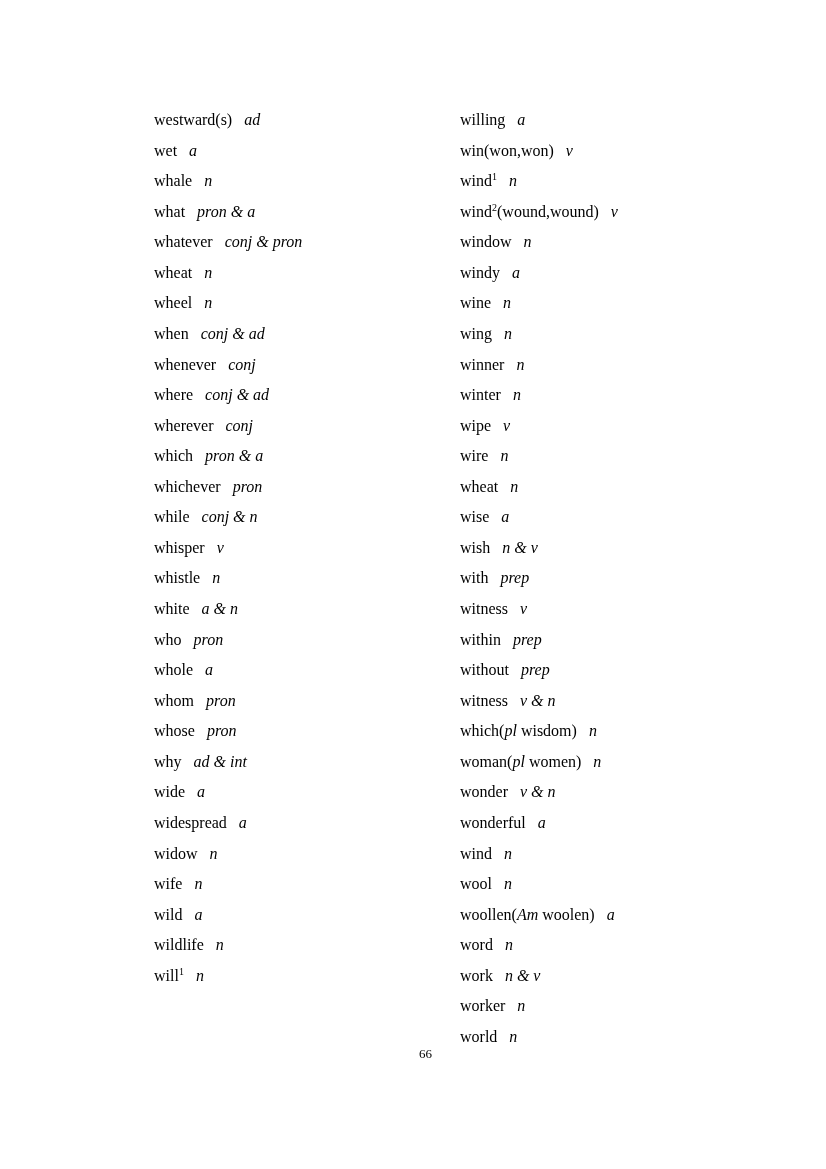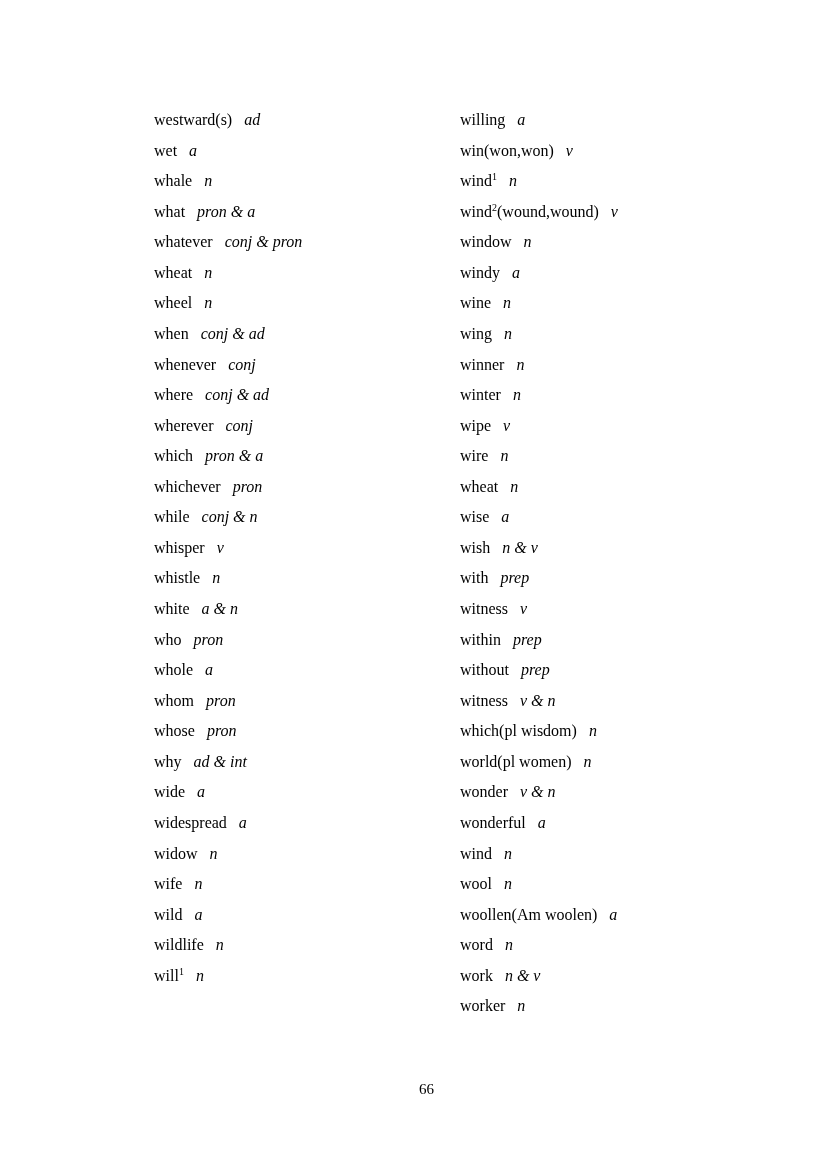--- a/index.html
+++ b/index.html
@@ -26,31 +26,31 @@
   .entry {
     height: 30.57px;
     line-height: 30.57px;
     white-space: nowrap;
   }
   .word { font-style: normal; }
   .pos {
     font-style: italic;
     margin-left: 12px;
   }
-  .it { }
+  .it { font-style: italic; }
   .sup {
     font-size: 10px;
     vertical-align: 6px;
     line-height: 0;
   }
   .page-number {
     position: absolute;
     left: 419px;
-    top: 1080px;
-    font-size: 15px;
+    top: 1045px;
+    font-size: 13px;
     line-height: 18px;
   }
 </style>
 </head>
 <body>
 
 <div class="page">
   <div class="col col-left" id="col-left">
       <div class="entry"><span class="word"><span>westward(s)</span></span><span class="pos">ad</span></div>
       <div class="entry"><span class="word"><span>wet</span></span><span class="pos">a</span></div>
@@ -97,24 +97,25 @@
       <div class="entry"><span class="word"><span>wire</span></span><span class="pos">n</span></div>
       <div class="entry"><span class="word"><span>wheat</span></span><span class="pos">n</span></div>
       <div class="entry"><span class="word"><span>wise</span></span><span class="pos">a</span></div>
       <div class="entry"><span class="word"><span>wish</span></span><span class="pos">n &amp; v</span></div>
       <div class="entry"><span class="word"><span>with</span></span><span class="pos">prep</span></div>
       <div class="entry"><span class="word"><span>witness</span></span><span class="pos">v</span></div>
       <div class="entry"><span class="word"><span>within</span></span><span class="pos">prep</span></div>
       <div class="entry"><span class="word"><span>without</span></span><span class="pos">prep</span></div>
       <div class="entry"><span class="word"><span>witness</span></span><span class="pos">v &amp; n</span></div>
       <div class="entry"><span class="word"><span>which(</span><span class="it">pl</span><span> wisdom)</span></span><span class="pos">n</span></div>
-      <div class="entry"><span class="word"><span>world(</span><span class="it">pl</span><span> women)</span></span><span class="pos">n</span></div>
+      <div class="entry"><span class="word"><span>woman(</span><span class="it">pl</span><span> women)</span></span><span class="pos">n</span></div>
       <div class="entry"><span class="word"><span>wonder</span></span><span class="pos">v &amp; n</span></div>
       <div class="entry"><span class="word"><span>wonderful</span></span><span class="pos">a</span></div>
       <div class="entry"><span class="word"><span>wind</span></span><span class="pos">n</span></div>
       <div class="entry"><span class="word"><span>wool</span></span><span class="pos">n</span></div>
       <div class="entry"><span class="word"><span>woollen(</span><span class="it">Am</span><span> woolen)</span></span><span class="pos">a</span></div>
       <div class="entry"><span class="word"><span>word</span></span><span class="pos">n</span></div>
       <div class="entry"><span class="word"><span>work</span></span><span class="pos">n &amp; v</span></div>
       <div class="entry"><span class="word"><span>worker</span></span><span class="pos">n</span></div>
+      <div class="entry"><span class="word"><span>world</span></span><span class="pos">n</span></div>
     </div>
   <div class="page-number">66</div>
 </div>
 
 </body></html>

